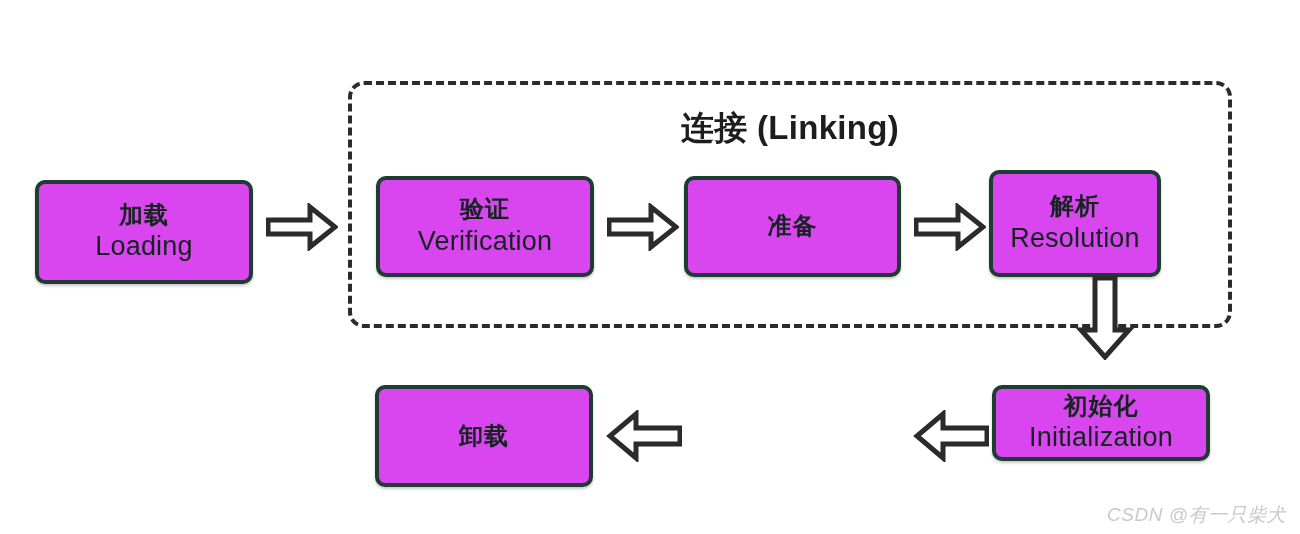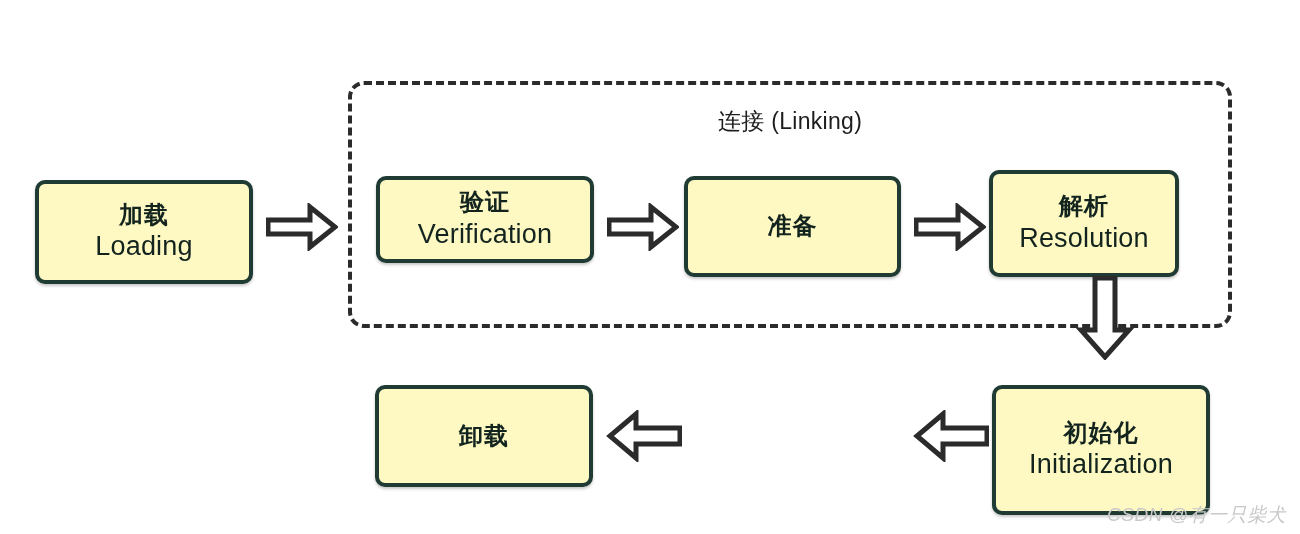--- a/index.html
+++ b/index.html
@@ -30,30 +30,31 @@
     border: 4px dashed #2b2b2b;
     border-radius: 16px;
     box-sizing: border-box;
   }
   .linking-title {
     position: absolute;
     left: 348px;
     top: 106px;
     width: 884px;
     text-align: center;
-    font-size: 23px;
+    font-size: 33px;
     color: #1d1d1d;
     letter-spacing: 0.3px;
     white-space: nowrap;
+    font-weight: bold;
   }
 
   
   .phase-box {
     position: absolute;
-    background: #fef9c3;
+    background: #d946ef;
     border: 4px solid #1f3b33;
     border-radius: 10px;
     box-sizing: border-box;
     display: flex;
     flex-direction: column;
     align-items: center;
     justify-content: center;
     color: #13241f;
     line-height: 1.18;
     box-shadow: 0 2px 3px rgba(0,0,0,0.22);
@@ -63,24 +64,24 @@
     font-weight: 600;
     letter-spacing: 1px;
   }
   .phase-box .en {
     font-size: 27px;
     letter-spacing: 0.2px;
     margin-top: 2px;
   }
 
   #box-loading        { left: 35px;  top: 180px; width: 218px; height: 104px; }
-  #box-verification   { left: 376px; top: 176px; width: 218px; height: 87px; }
+  #box-verification   { left: 376px; top: 176px; width: 218px; height: 101px; }
   #box-preparation    { left: 684px; top: 176px; width: 217px; height: 101px; }
-  #box-resolution     { left: 989px; top: 170px; width: 190px; height: 107px; }
-  #box-initialization { left: 992px; top: 385px; width: 218px; height: 130px; }
+  #box-resolution     { left: 989px; top: 170px; width: 172px; height: 107px; }
+  #box-initialization { left: 992px; top: 385px; width: 218px; height: 76px; }
   #box-using          { left: 684px; top: 385px; width: 217px; height: 102px; }
   #box-unloading      { left: 375px; top: 385px; width: 218px; height: 102px; text-align: center; }
 
   
   .arrow {
     position: absolute;
   }
   .arrow svg { display: block; }
 
   #arrow-load-to-verify  { left: 266px; top: 203px; }

